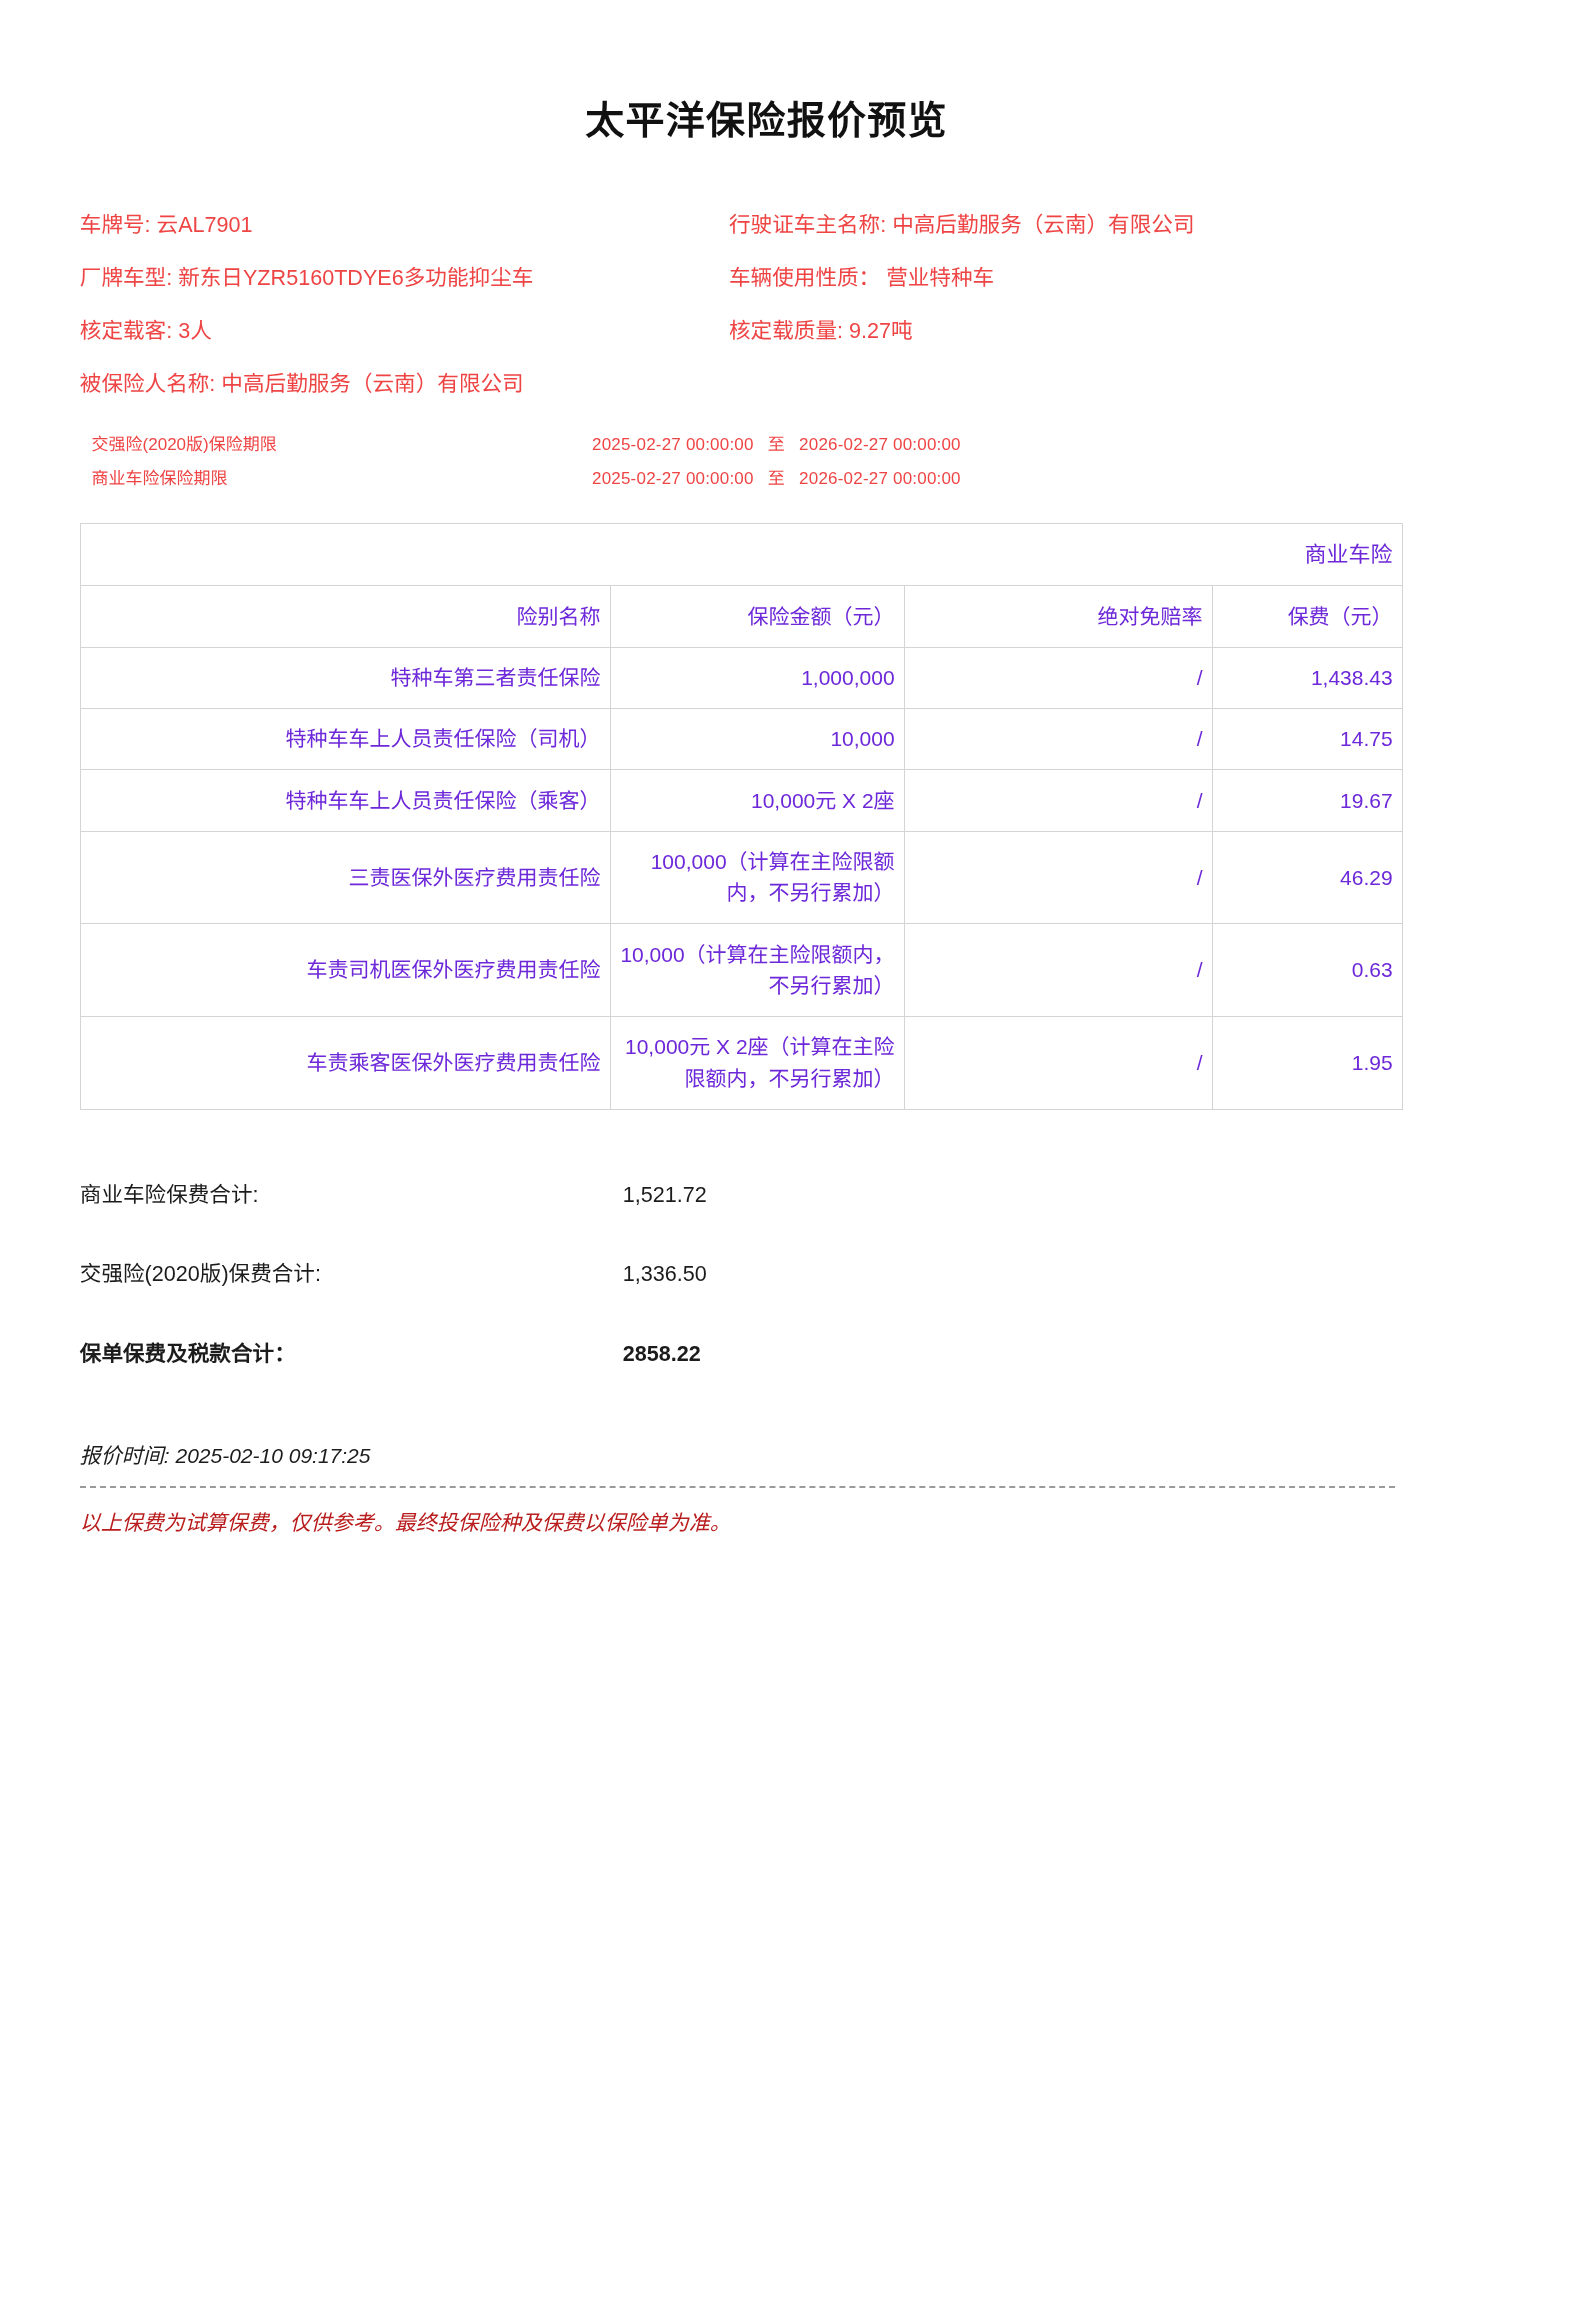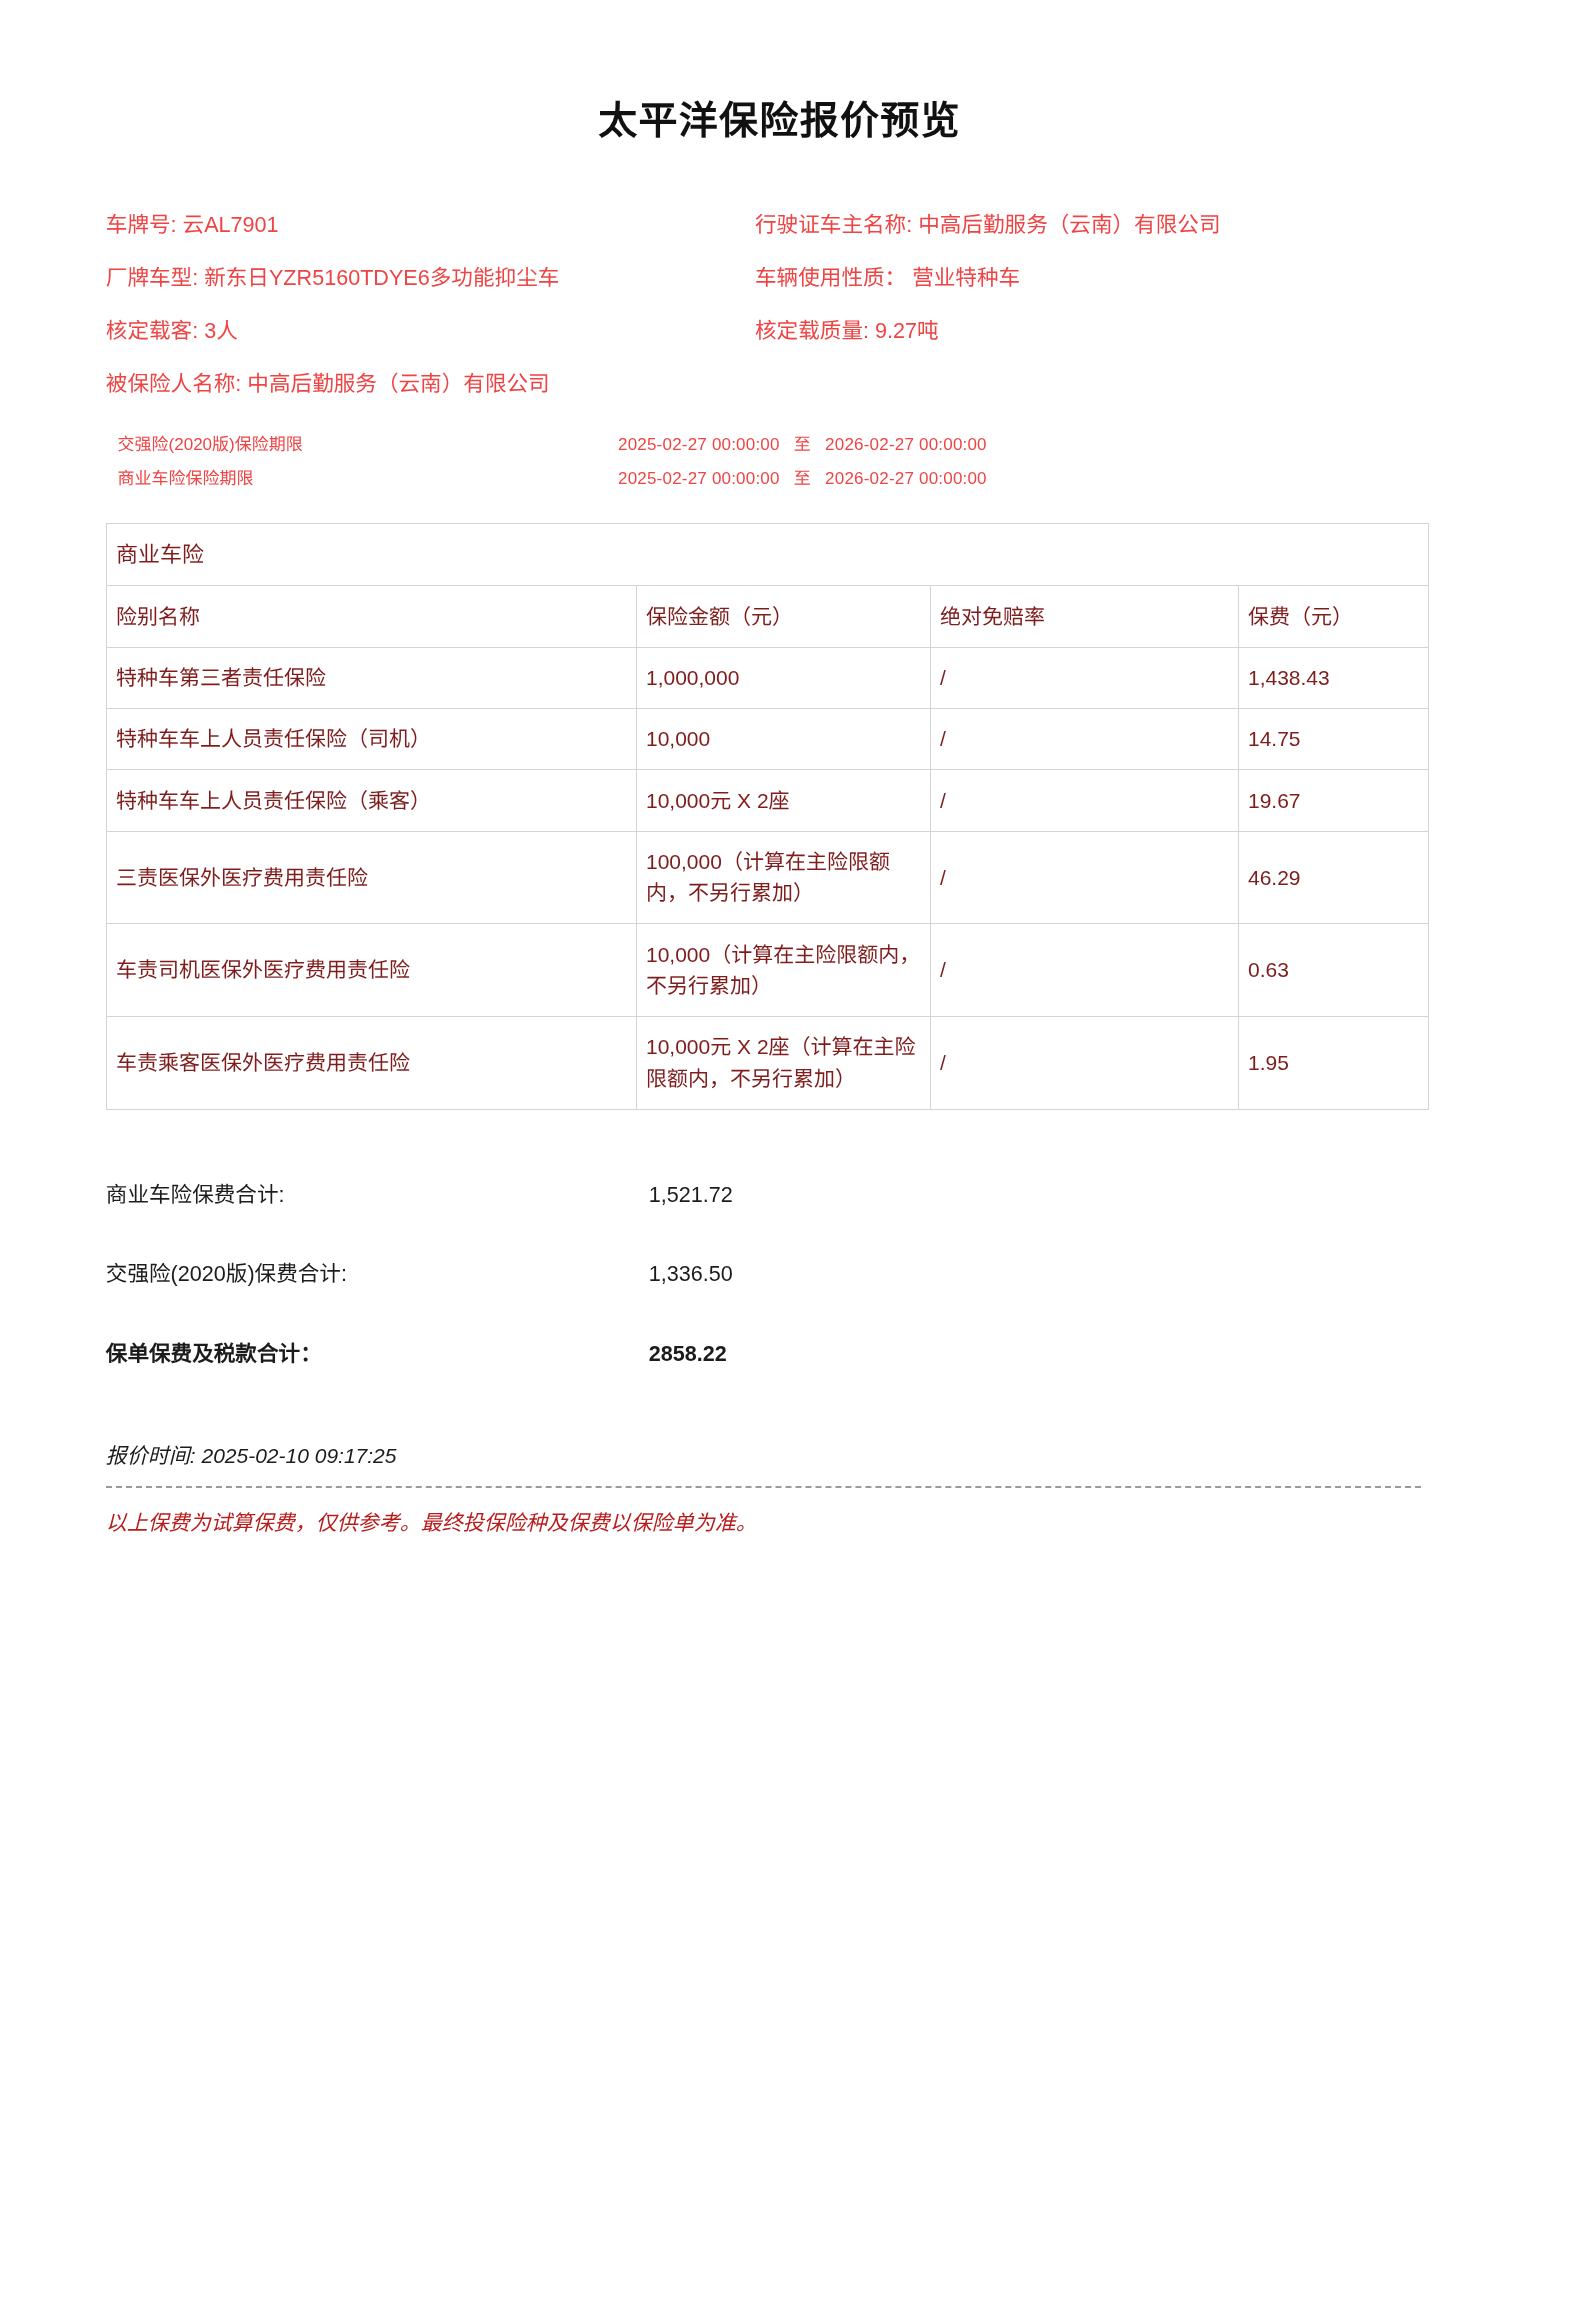--- a/index.html
+++ b/index.html
@@ -11,21 +11,21 @@
     font-family: "Liberation Sans", "DejaVu Sans", sans-serif;
     color: #1c1c1c;
     -webkit-font-smoothing: antialiased;
   }
   .page {
     width: 1575px;
     min-height: 2319px;
     box-sizing: border-box;
     margin: 0 auto;
     background: #ffffff;
-    padding: 63px 110px 0 94px;
+    padding: 63px 110px 0 68px;
     position: relative;
   }
   .doc-title {
     text-align: center;
     font-size: 39px;
     font-weight: bold;
     letter-spacing: 1.3px;
     margin: 26px 0 63px 0;
     color: #111111;
   }
@@ -98,26 +98,26 @@
   table.cover-table {
     width: 1322px;
     margin: 30px 0 0 11.8px;
     border-collapse: collapse;
     table-layout: fixed;
     font-size: 21px;
   }
   table.cover-table td,
   table.cover-table th {
     border: 1.3px solid #d4d4d4;
-    text-align: left;
+    text-align: right;
     vertical-align: middle;
     padding: 14.4px 9.2px;
     font-weight: normal;
     line-height: 1.5;
-    color: #7f1d1d;
+    color: #6d28d9;
   }
   .table-caption td {
     font-size: 22px;
     padding: 17px 9.2px;
   }
   .col-name { width: 530px; }
   .col-amount { width: 294px; }
   .col-deduct { width: 308px; }
   .col-fee { width: 190px; }
   .cell-multiline {

